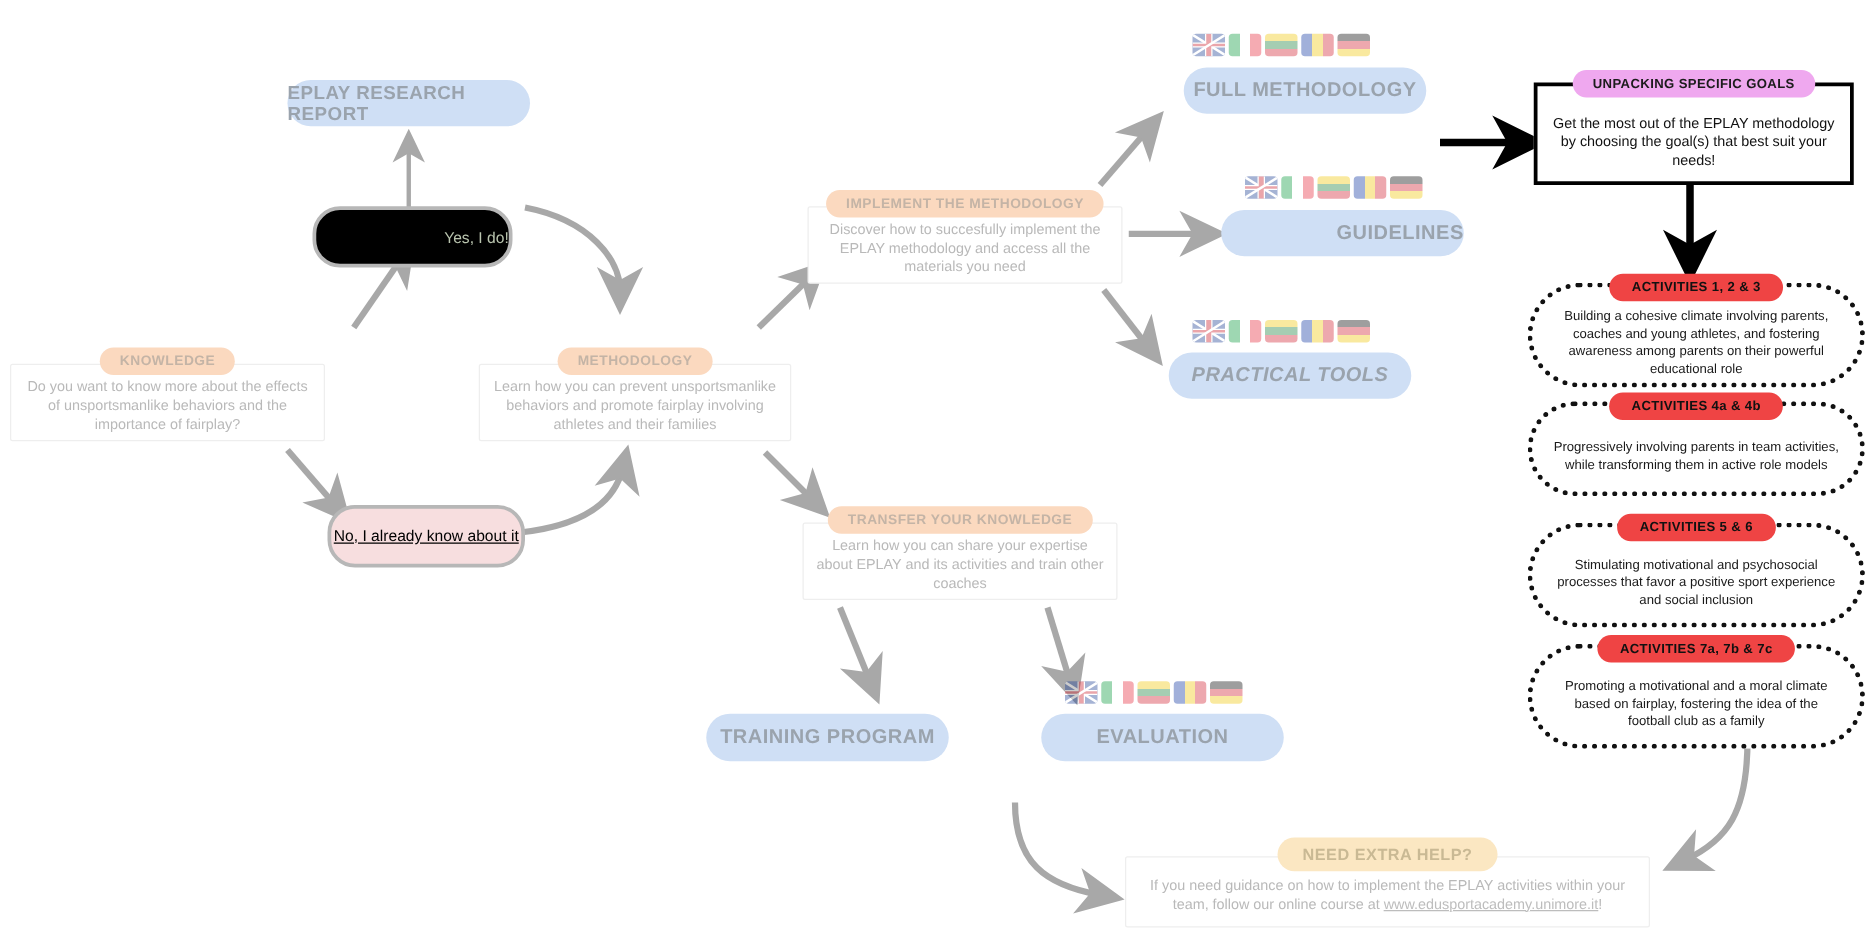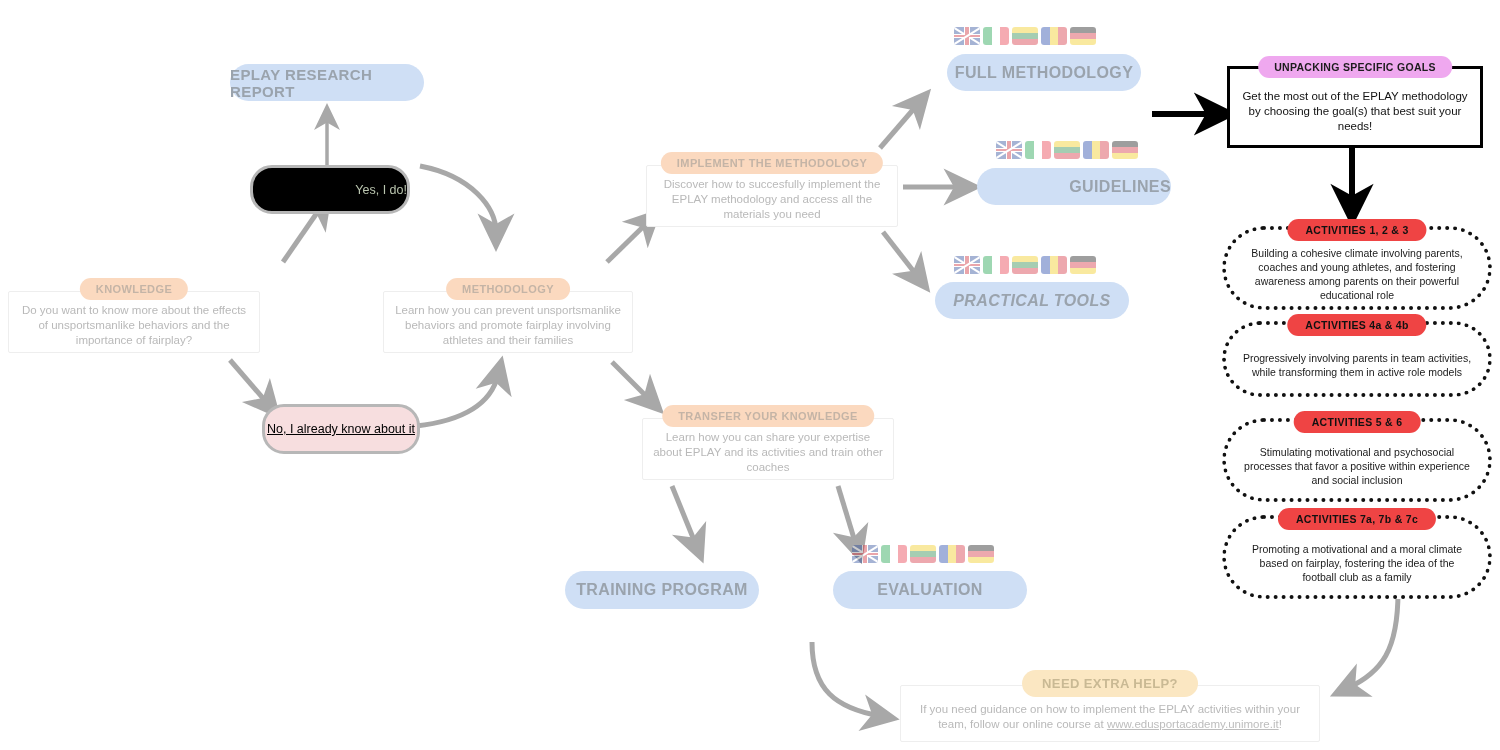--- a/index.html
+++ b/index.html
@@ -205,38 +205,38 @@
       </span>
     <span class="flag f-it"></span>
     <span class="flag f-lt"></span>
     <span class="flag f-ro"></span>
     <span class="flag f-de"></span>
   </div>
   <div class="blue-pill" style="left:833px;top:571px;width:194px;height:38px;">
     <span>EVALUATION</span>
   </div>
 
-  <div class="black-box" style="left:1227px;top:66px;width:250px;height:76px;">
+  <div class="black-box" style="left:1227px;top:66px;width:250px;height:76px;align-items:flex-end;">
     <div class="pill-violet">UNPACKING SPECIFIC GOALS</div>
     <div class="body">Get the most out of the EPLAY methodology by choosing the goal(s) that best suit your needs!</div>
   </div>
 
   <div class="dot-box" style="left:1222px;top:226px;width:262px;height:76px;">
     <div class="pill-cyan">ACTIVITIES 1, 2 &amp; 3</div>
     <div class="body">Building a cohesive climate involving parents, coaches and young athletes, and fostering awareness among parents on their powerful educational role</div>
   </div>
 
   <div class="dot-box" style="left:1222px;top:321px;width:262px;height:68px;">
     <div class="pill-cyan">ACTIVITIES 4a &amp; 4b</div>
     <div class="body">Progressively involving parents in team activities, while transforming them in active role models</div>
   </div>
 
   <div class="dot-box" style="left:1222px;top:418px;width:262px;height:76px;">
     <div class="pill-cyan">ACTIVITIES 5 &amp; 6</div>
-    <div class="body">Stimulating motivational and psychosocial processes that favor a positive within experience and social inclusion</div>
+    <div class="body">Stimulating motivational and psychosocial processes that favor a positive sport experience and social inclusion</div>
   </div>
 
   <div class="dot-box" style="left:1222px;top:515px;width:262px;height:76px;">
     <div class="pill-cyan">ACTIVITIES 7a, 7b &amp; 7c</div>
     <div class="body">Promoting a motivational and a moral climate based on fairplay, fostering the idea of the football club as a family</div>
   </div>
 
   <div class="node card" style="left:900px;top:685px;width:420px;height:57px;">
     <div class="pill-head pill-yellow" style="font-size:13px;padding:6px 20px;top:-16px;">NEED EXTRA HELP?</div>
     <div class="body" style="font-size:11.5px;">

